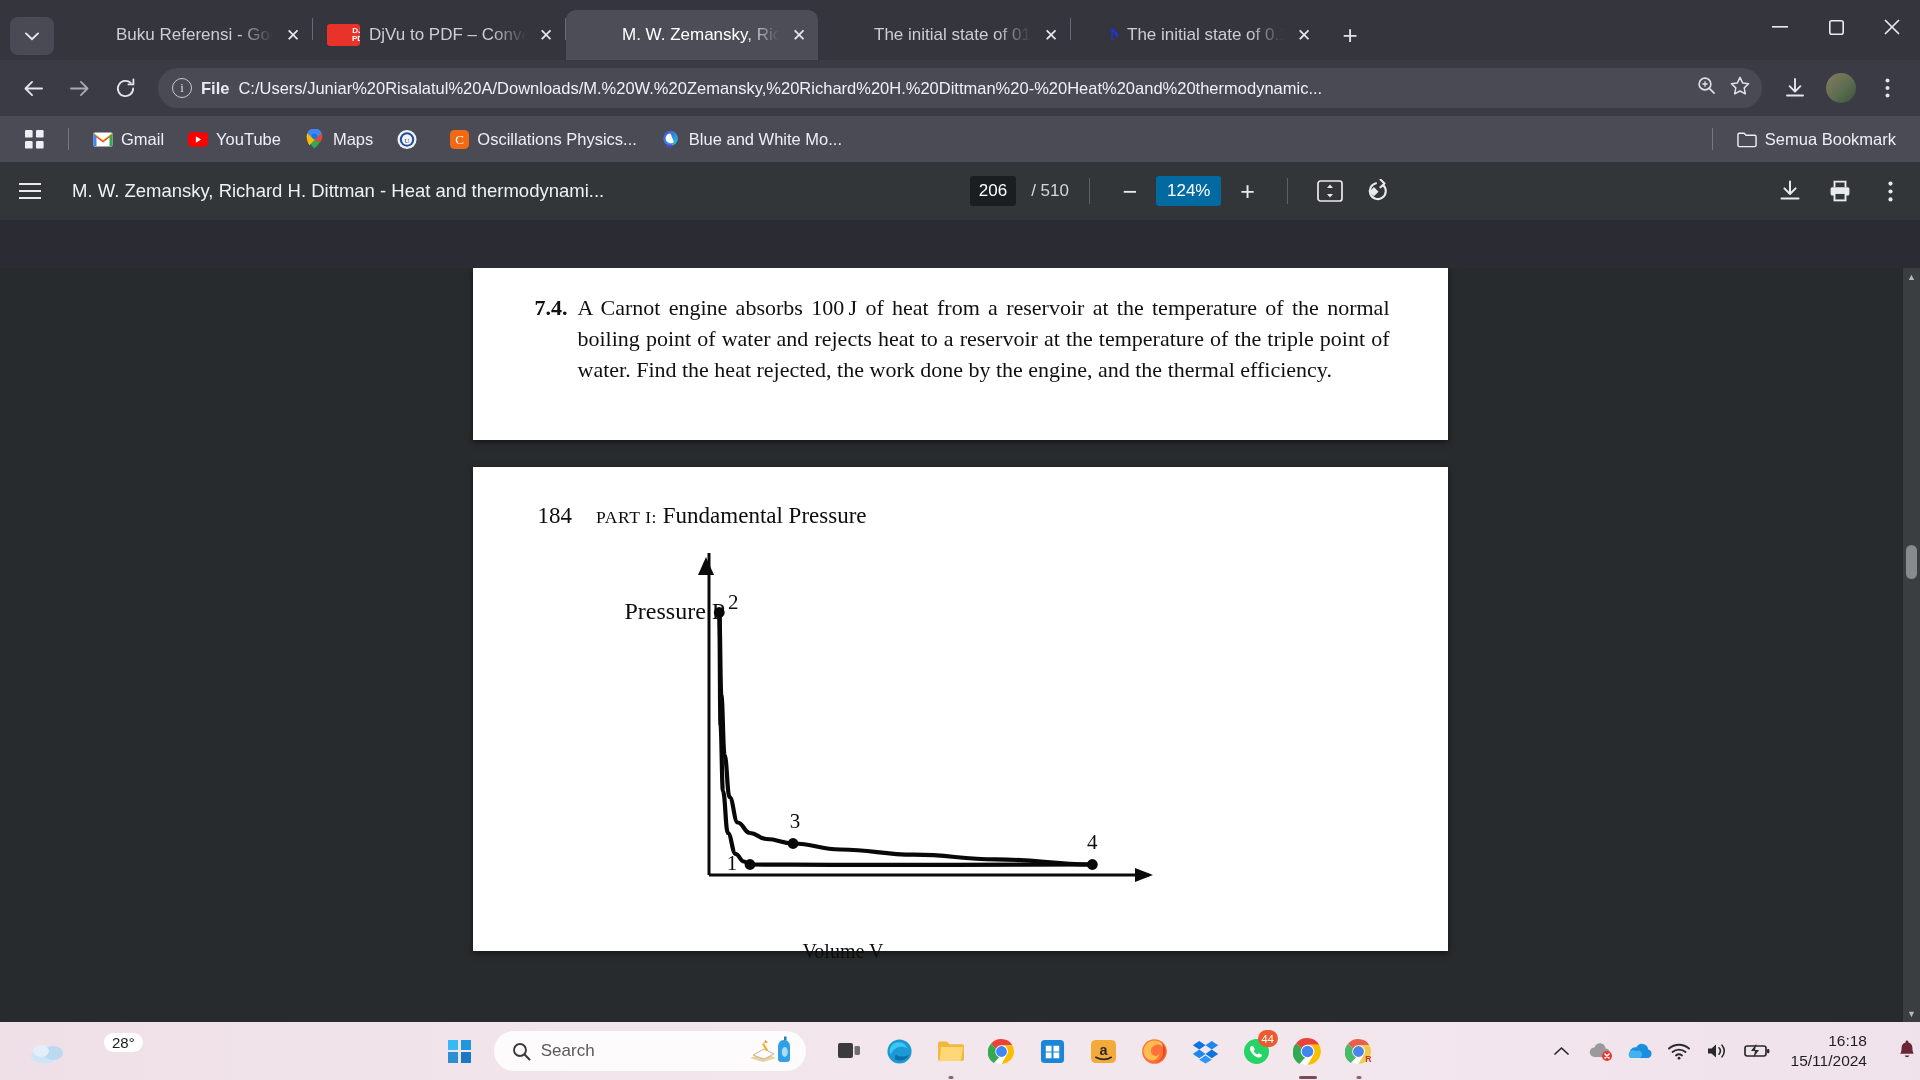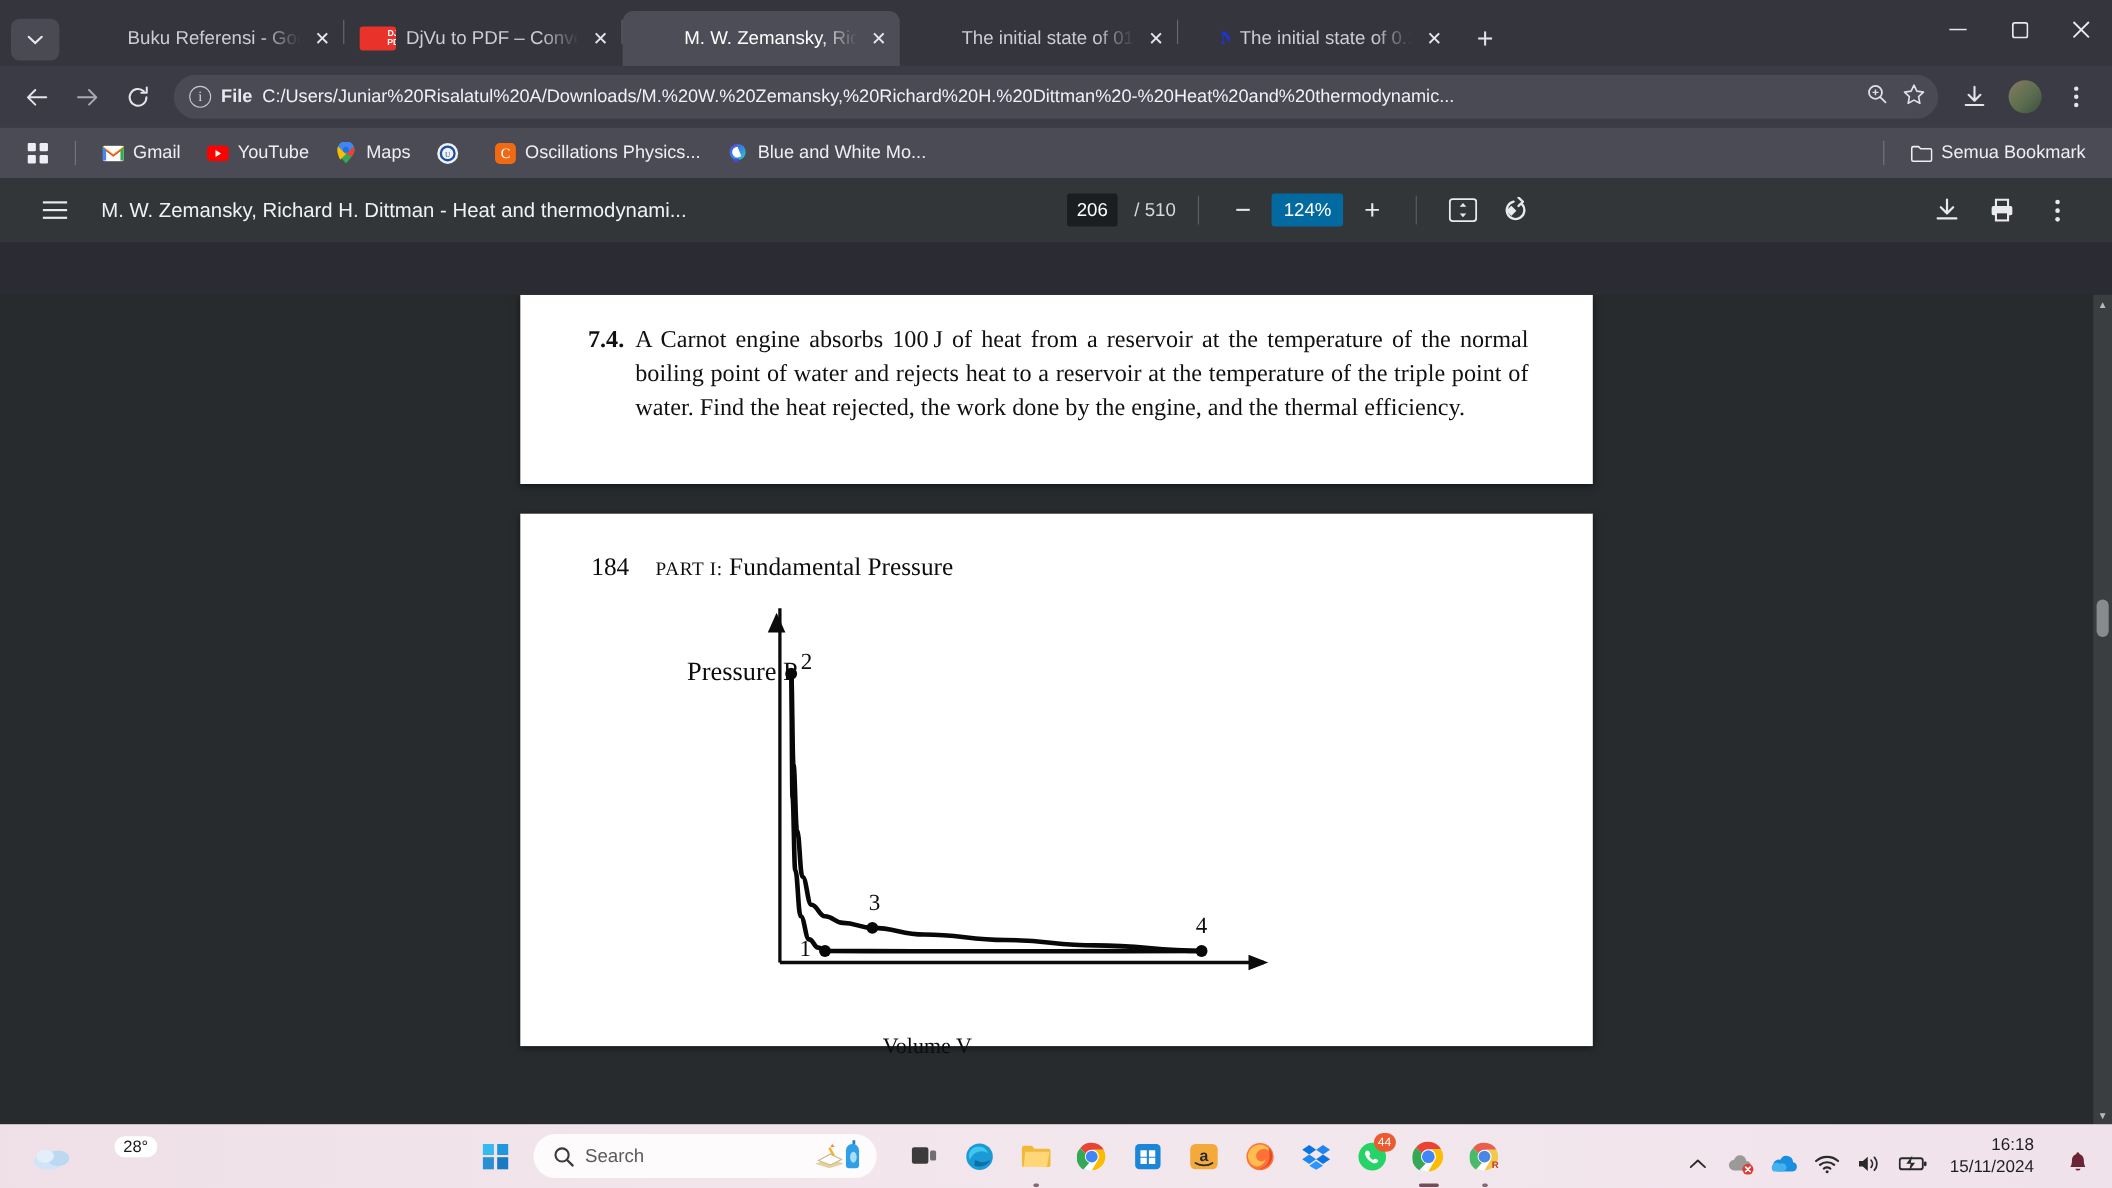--- a/index.html
+++ b/index.html
@@ -111,21 +111,21 @@
     width: 20px; height: 20px; flex: none;
     display: flex; align-items: center; justify-content: center;
     font-size: 12px; border-radius: 3px;
   }
   .bm-sep { width: 1px; height: 22px; background: #76768a; margin: 0 10px; flex: none; }
   .bm-spacer { flex: 1 1 auto; }
 
   
   .pdfbar {
     height: 58px; background: #323639;
-    display: flex; align-items: center; padding: 0 28px; gap: 6px;
+    display: flex; align-items: center; padding: 0 8px; gap: 6px;
   }
   .hamb { width: 44px; height: 44px; display: flex; flex-direction: column;
           align-items: center; justify-content: center; gap: 5px; flex: none; }
   .hamb i { display: block; width: 22px; height: 2.2px; background: #e9e9ea; }
   .pdftitle {
     color: #f1f1f2; font-size: 18.5px; margin-left: 14px;
     white-space: nowrap; overflow: hidden; max-width: 640px;
   }
   .pdfspace { flex: 1 1 auto; }
   .pagebox {
@@ -229,21 +229,21 @@
   .tb-dot::after {
     content: ''; position: absolute; bottom: -6px; left: 50%;
     transform: translateX(-50%); width: 5px; height: 3px;
     background: #8a6672; border-radius: 2px;
   }
   .badge {
     position: absolute; top: 1px; right: 1px; background: #ec5b2f; color: #fff;
     border-radius: 9px; font-size: 11px; padding: 0 4px; min-width: 18px;
     height: 17px; display: flex; align-items: center; justify-content: center;
   }
-  .tray { display: flex; align-items: flex-end; gap: 13px; padding-right: 18px; }
+  .tray { display: flex; align-items: center; gap: 13px; }
   .tray .tr { width: 26px; height: 26px; display: flex; align-items: center;
               justify-content: center; color: #2a2a2a; font-size: 16px; }
   .clock { text-align: right; font-size: 15.5px; color: #1f1f1f; line-height: 1.3;
            margin: 0 14px 0 8px; }
 </style>
 </head>
 <body>
 
 <div class="browser">
 

